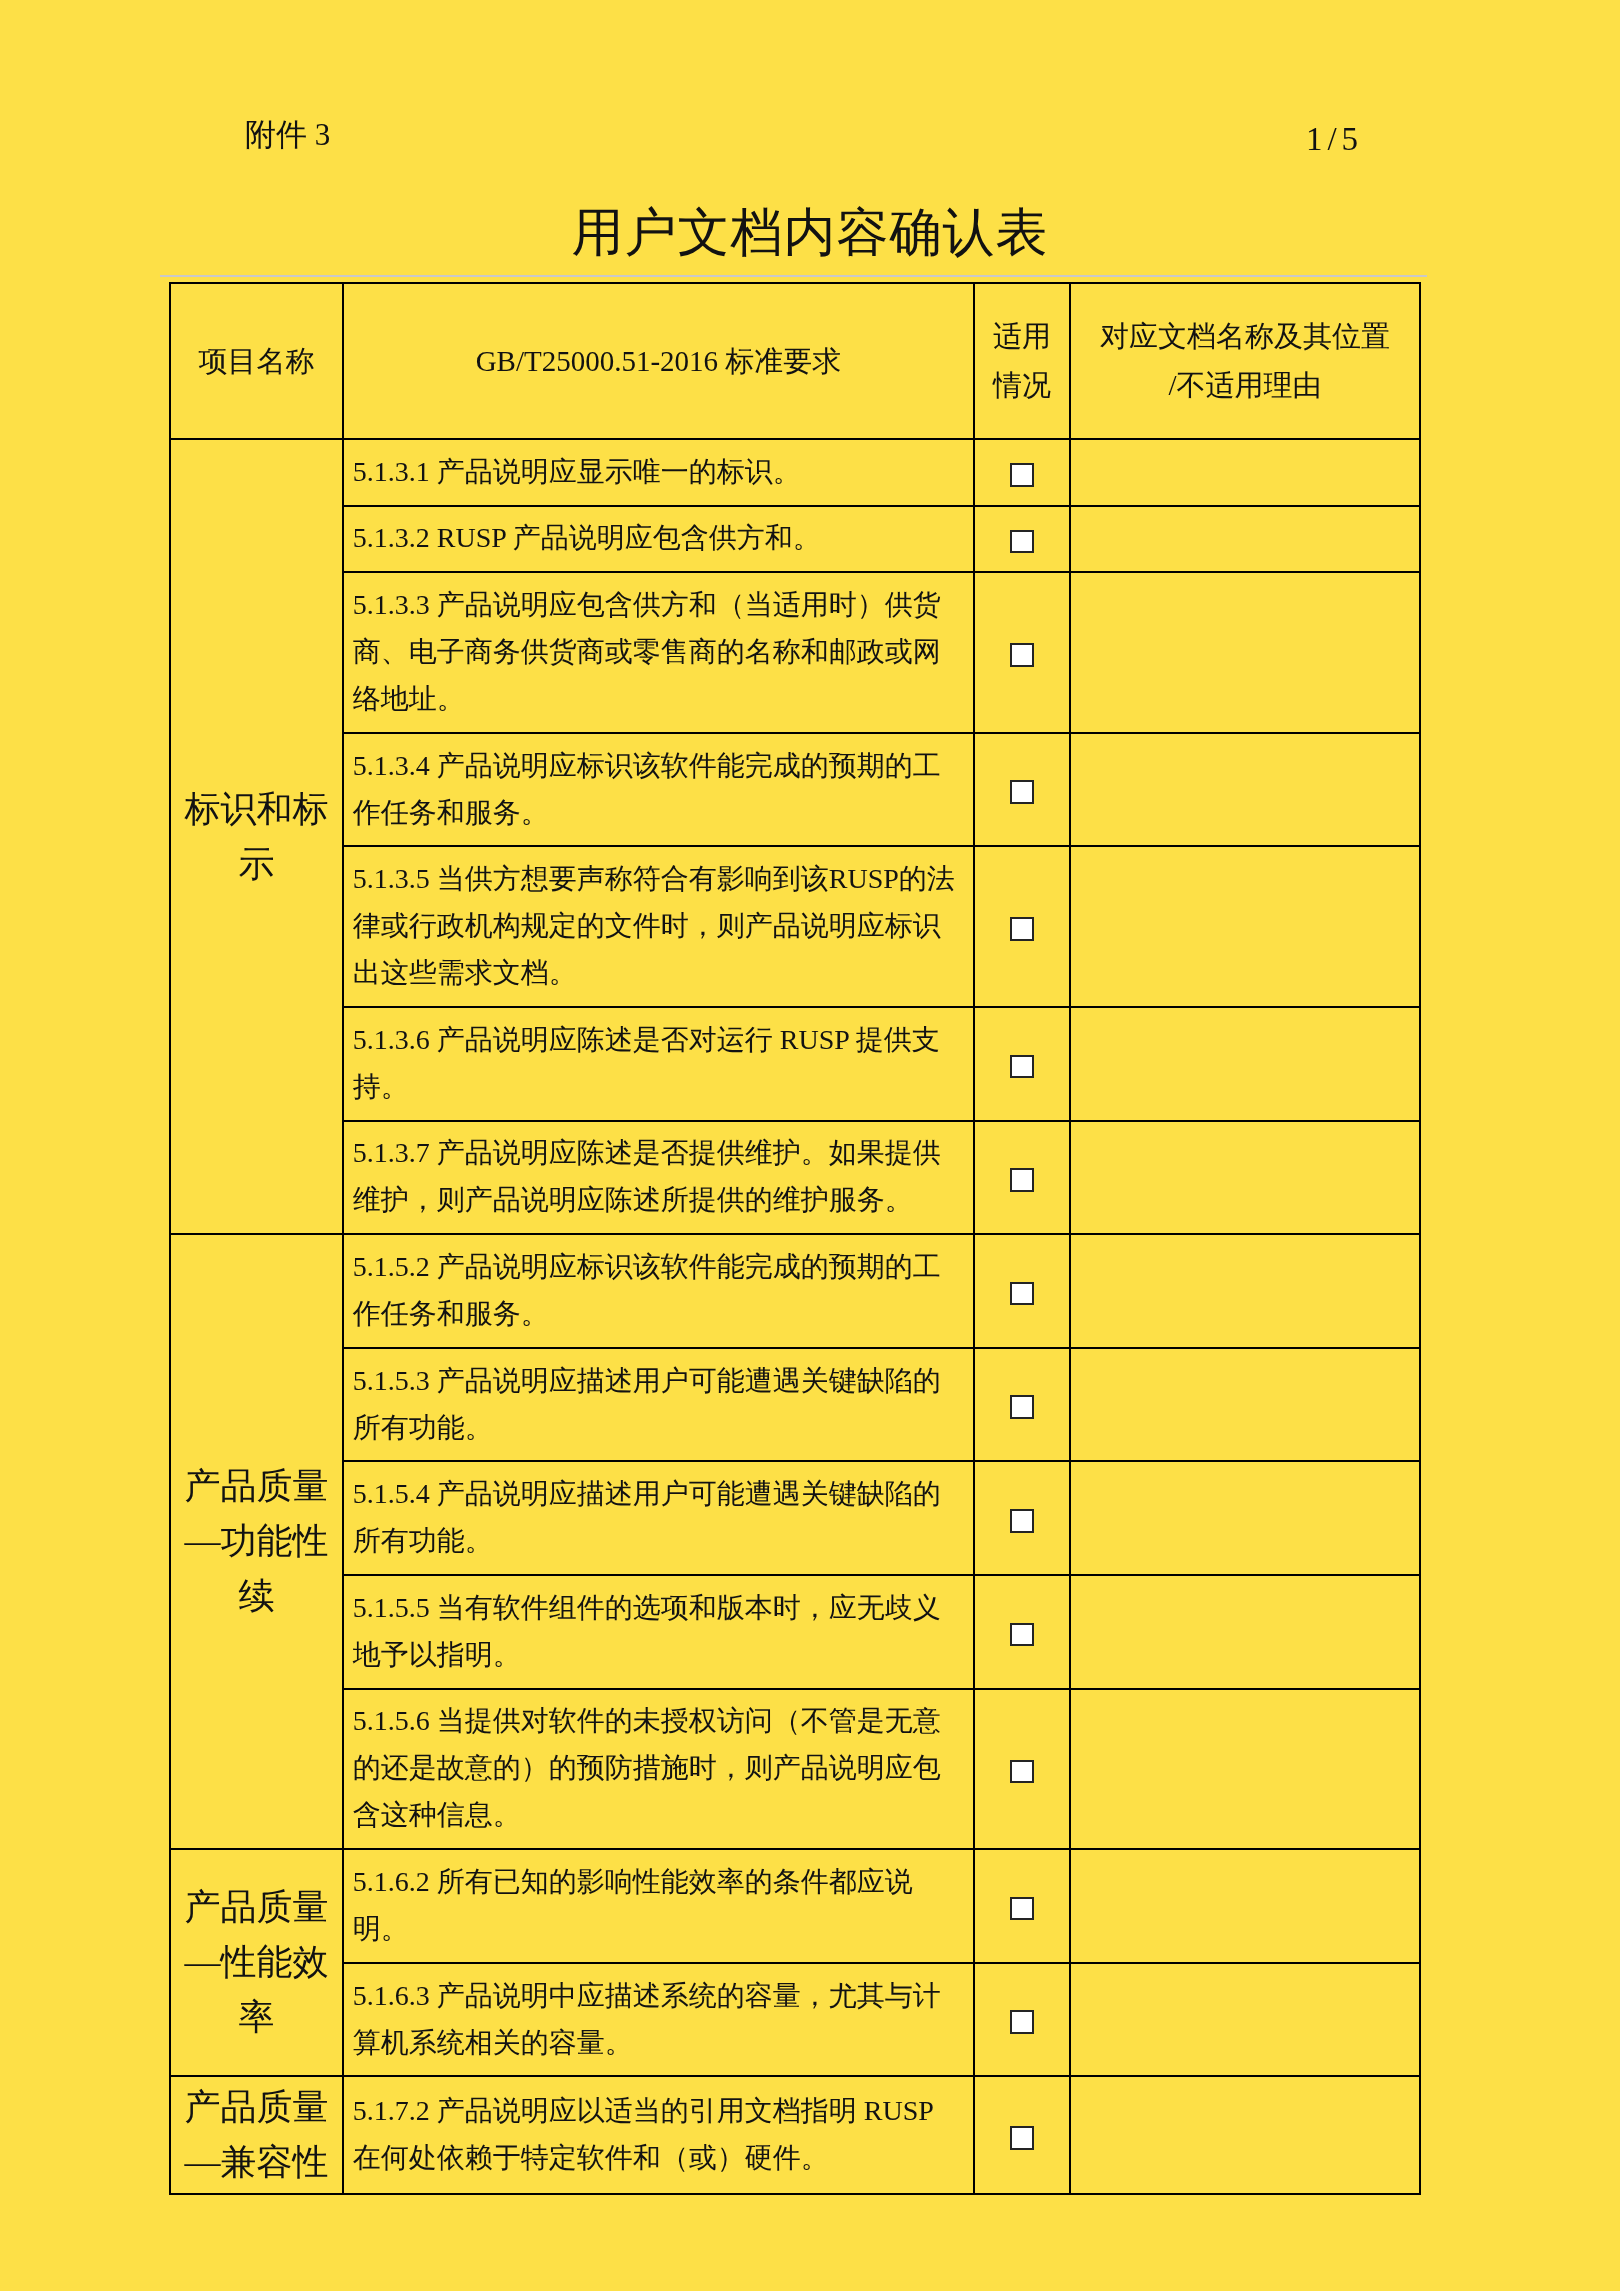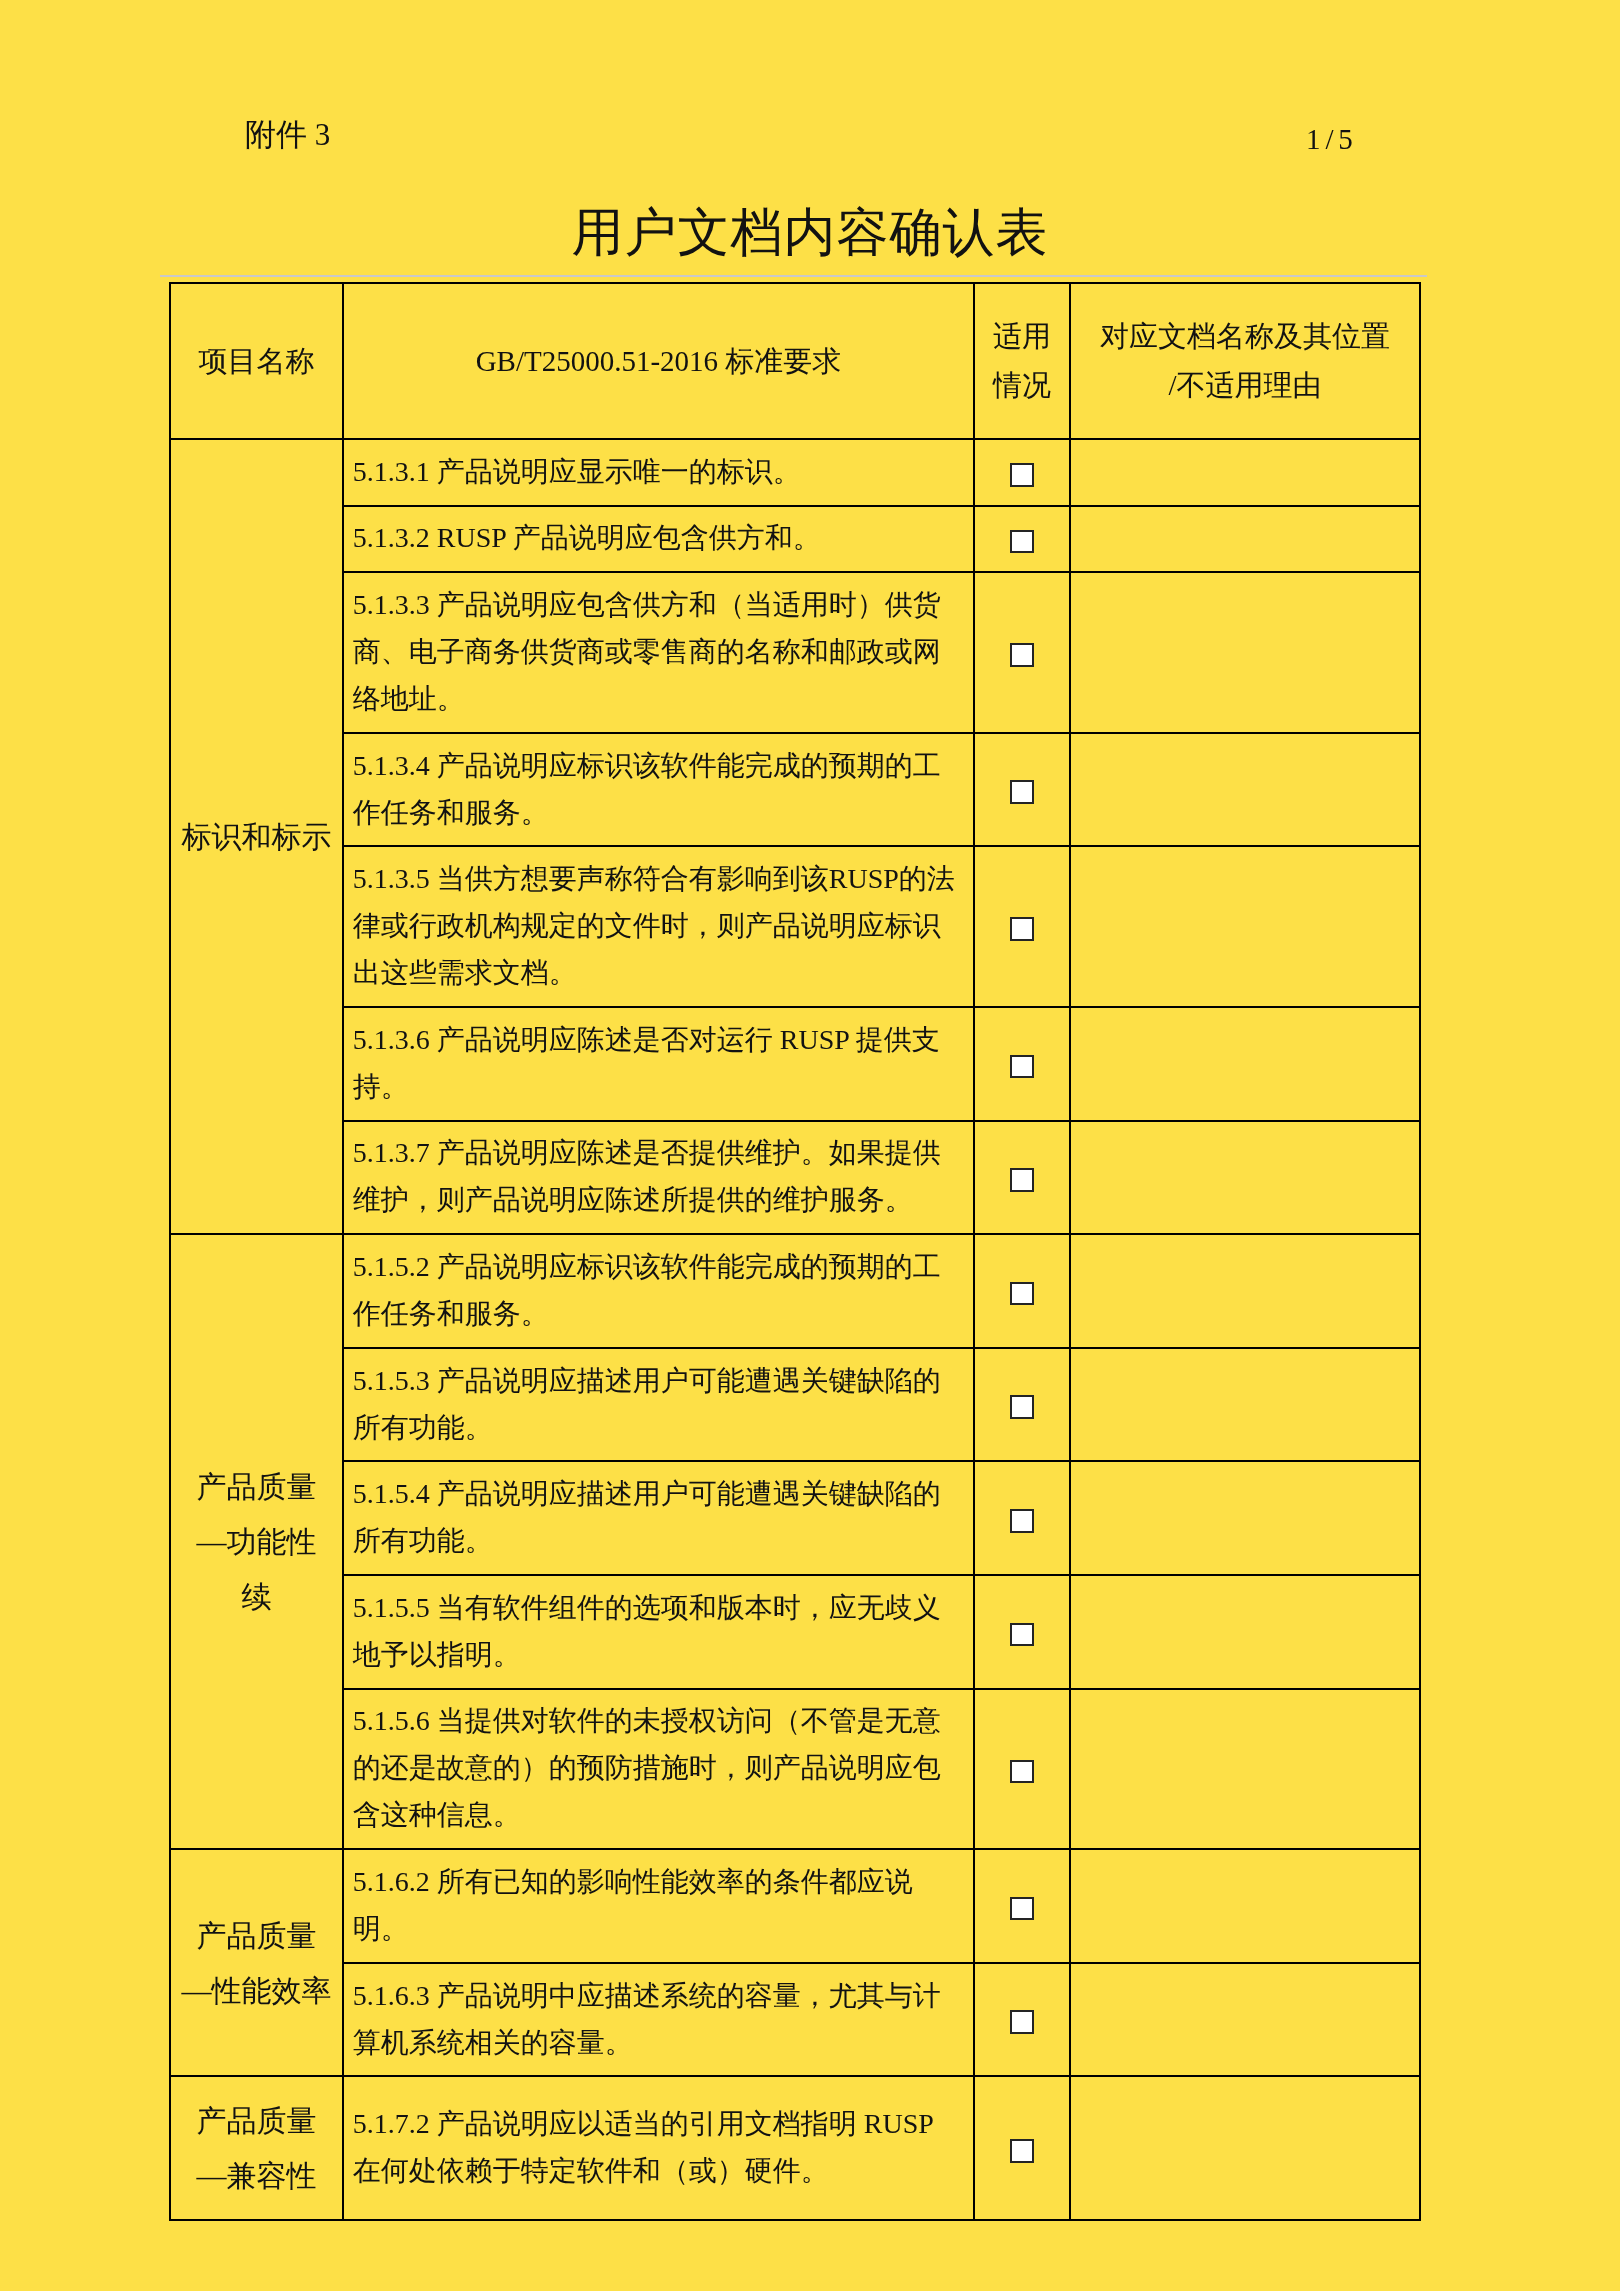--- a/index.html
+++ b/index.html
@@ -9,21 +9,21 @@
     color:#121212;
   }
   .page { position:relative; width:1620px; height:2292px; background:#fde047; overflow:hidden; }
 
   .attachment-label {
     position:absolute; left:245px; top:114px;
     font-size:31px; line-height:41px;
   }
   .page-number {
     position:absolute; left:1306px; top:121px;
-    font-size:29px; letter-spacing:4.9px; line-height:37px;
+    font-size:33px; letter-spacing:4.9px; line-height:37px;
   }
   .doc-title {
     position:absolute; left:0; top:198px; width:100%;
     margin:0; text-align:center;
     font-size:52px; font-weight:400; letter-spacing:1px;
   }
   .scan-line {
     position:absolute; left:160px; top:275px; width:1267px; height:2px;
     background:#c9c9c9;
   }
@@ -48,21 +48,21 @@
     line-height:49px; padding:0 3.9px;
     font-size:29px;
   }
   .confirm td {
     border:2px solid #000;
     vertical-align:middle;
   }
   .confirm tr.group-start td { border-top:2.9px solid #000; }
 
   td.cell-group {
-    text-align:center; line-height:55px; font-size:30px; padding:16px 2px;border-radius:29px;
+    text-align:center; line-height:55px; font-size:36px; padding:3px 2px;border-radius:29px;
   }
   td.cell-req {
     text-align:left; padding:7.8px 7.8px 9.8px 8.8px; line-height:47px;
   }
   td.cell-check { text-align:center; padding:0; }
   td.cell-doc   { padding:0; }
 
   .checkbox {
     display:inline-block; width:19.6px; height:19.6px;
     border:2px solid #242424; background:#fff; vertical-align:middle;

